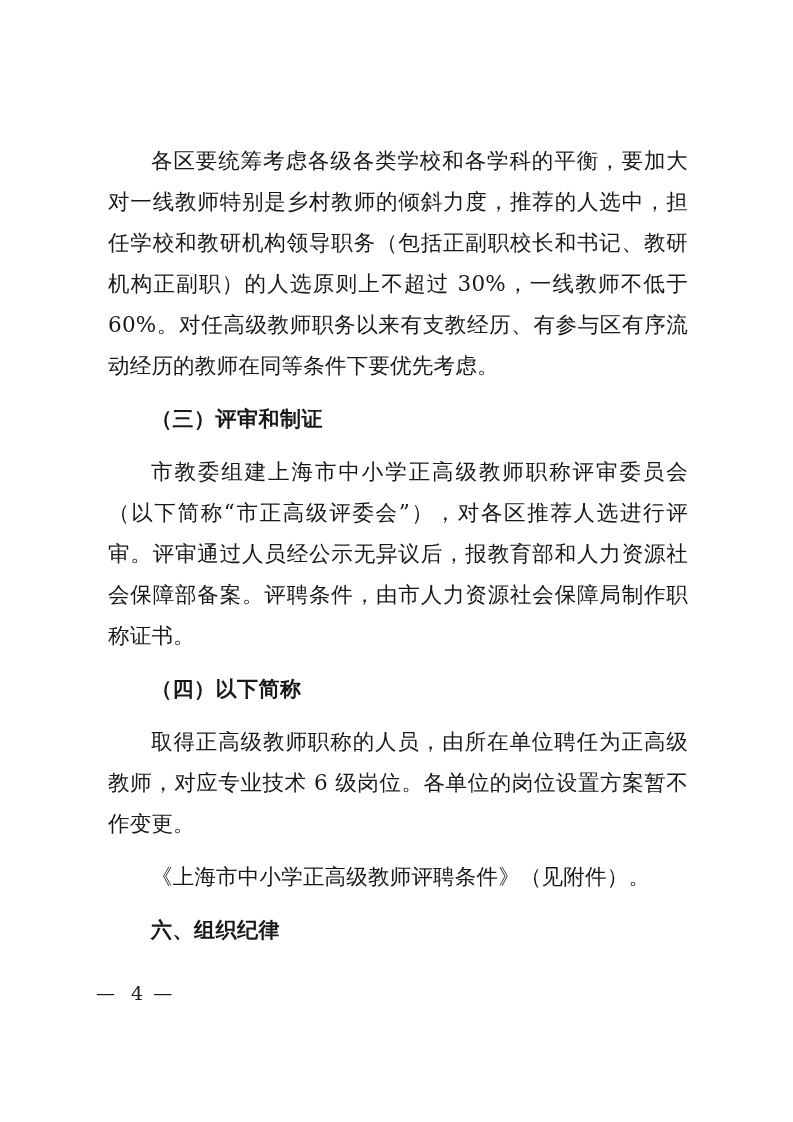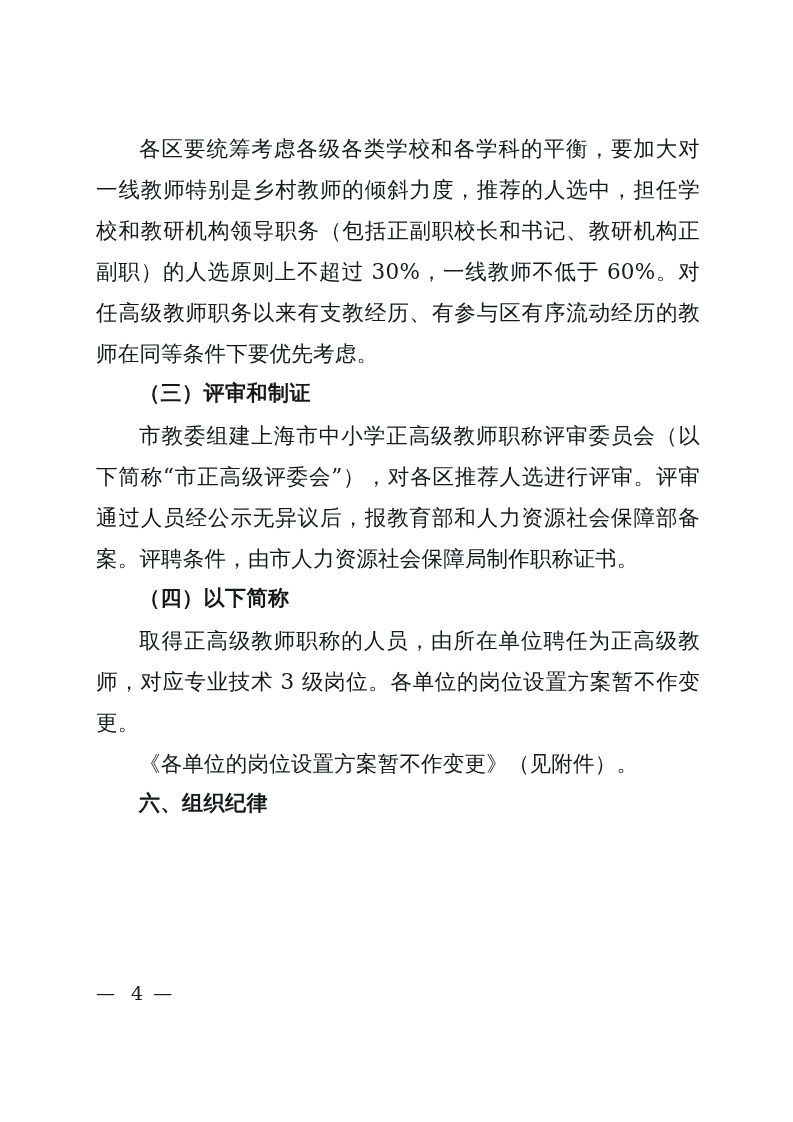--- a/index.html
+++ b/index.html
@@ -22,35 +22,35 @@
     height: 1122px;
     background: #ffffff;
   }
   .content {
     position: absolute;
     left: 96px;
     top: 128px;
     width: 604px;
   }
   p {
-    margin: 0;
+    margin: 12px;
     font-size: 21.5px;
     line-height: 41px;
     text-align: justify;
     text-justify: inter-ideograph;
     letter-spacing: 0.2px;
     color: #16181a;
   }
   p.indent {
     text-indent: 43px;
   }
   p.heading {
     text-indent: 43px;
     font-weight: bold;
-    font-family: Liberation Mono, monospace;
+    font-family: Liberation Sans, sans-serif;
     font-size: 21px;
     letter-spacing: 0.5px;
   }
   .footer {
     position: absolute;
     left: 96px;
     top: 982px;
     width: 604px;
     text-align: left;
     font-size: 19px;
@@ -65,22 +65,22 @@
 </style>
 </head>
 <body>
 
 <div class="page">
   <div class="content">
     <p class="indent">各区要统筹考虑各级各类学校和各学科的平衡，要加大对一线教师特别是乡村教师的倾斜力度，推荐的人选中，担任学校和教研机构领导职务（包括正副职校长和书记、教研机构正副职）的人选原则上不超过 30%，一线教师不低于 60%。对任高级教师职务以来有支教经历、有参与区有序流动经历的教师在同等条件下要优先考虑。</p>
     <p class="heading">（三）评审和制证</p>
     <p class="indent">市教委组建上海市中小学正高级教师职称评审委员会（以下简称“市正高级评委会”），对各区推荐人选进行评审。评审通过人员经公示无异议后，报教育部和人力资源社会保障部备案。评聘条件，由市人力资源社会保障局制作职称证书。</p>
     <p class="heading">（四）以下简称</p>
-    <p class="indent">取得正高级教师职称的人员，由所在单位聘任为正高级教师，对应专业技术 3 级岗位。各单位的岗位设置方案暂不作变更。</p>
-    <p class="indent">《各单位的岗位设置方案暂不作变更》（见附件）。</p>
+    <p class="indent">取得正高级教师职称的人员，由所在单位聘任为正高级教师，对应专业技术 6 级岗位。各单位的岗位设置方案暂不作变更。</p>
+    <p class="indent">《上海市中小学正高级教师评聘条件》（见附件）。</p>
     <p class="heading">六、组织纪律</p>
   </div>
 
   <div class="footer">
     <span>—</span>
     <span class="pagenum">4</span>
     <span>—</span>
   </div>
 </div>
 

